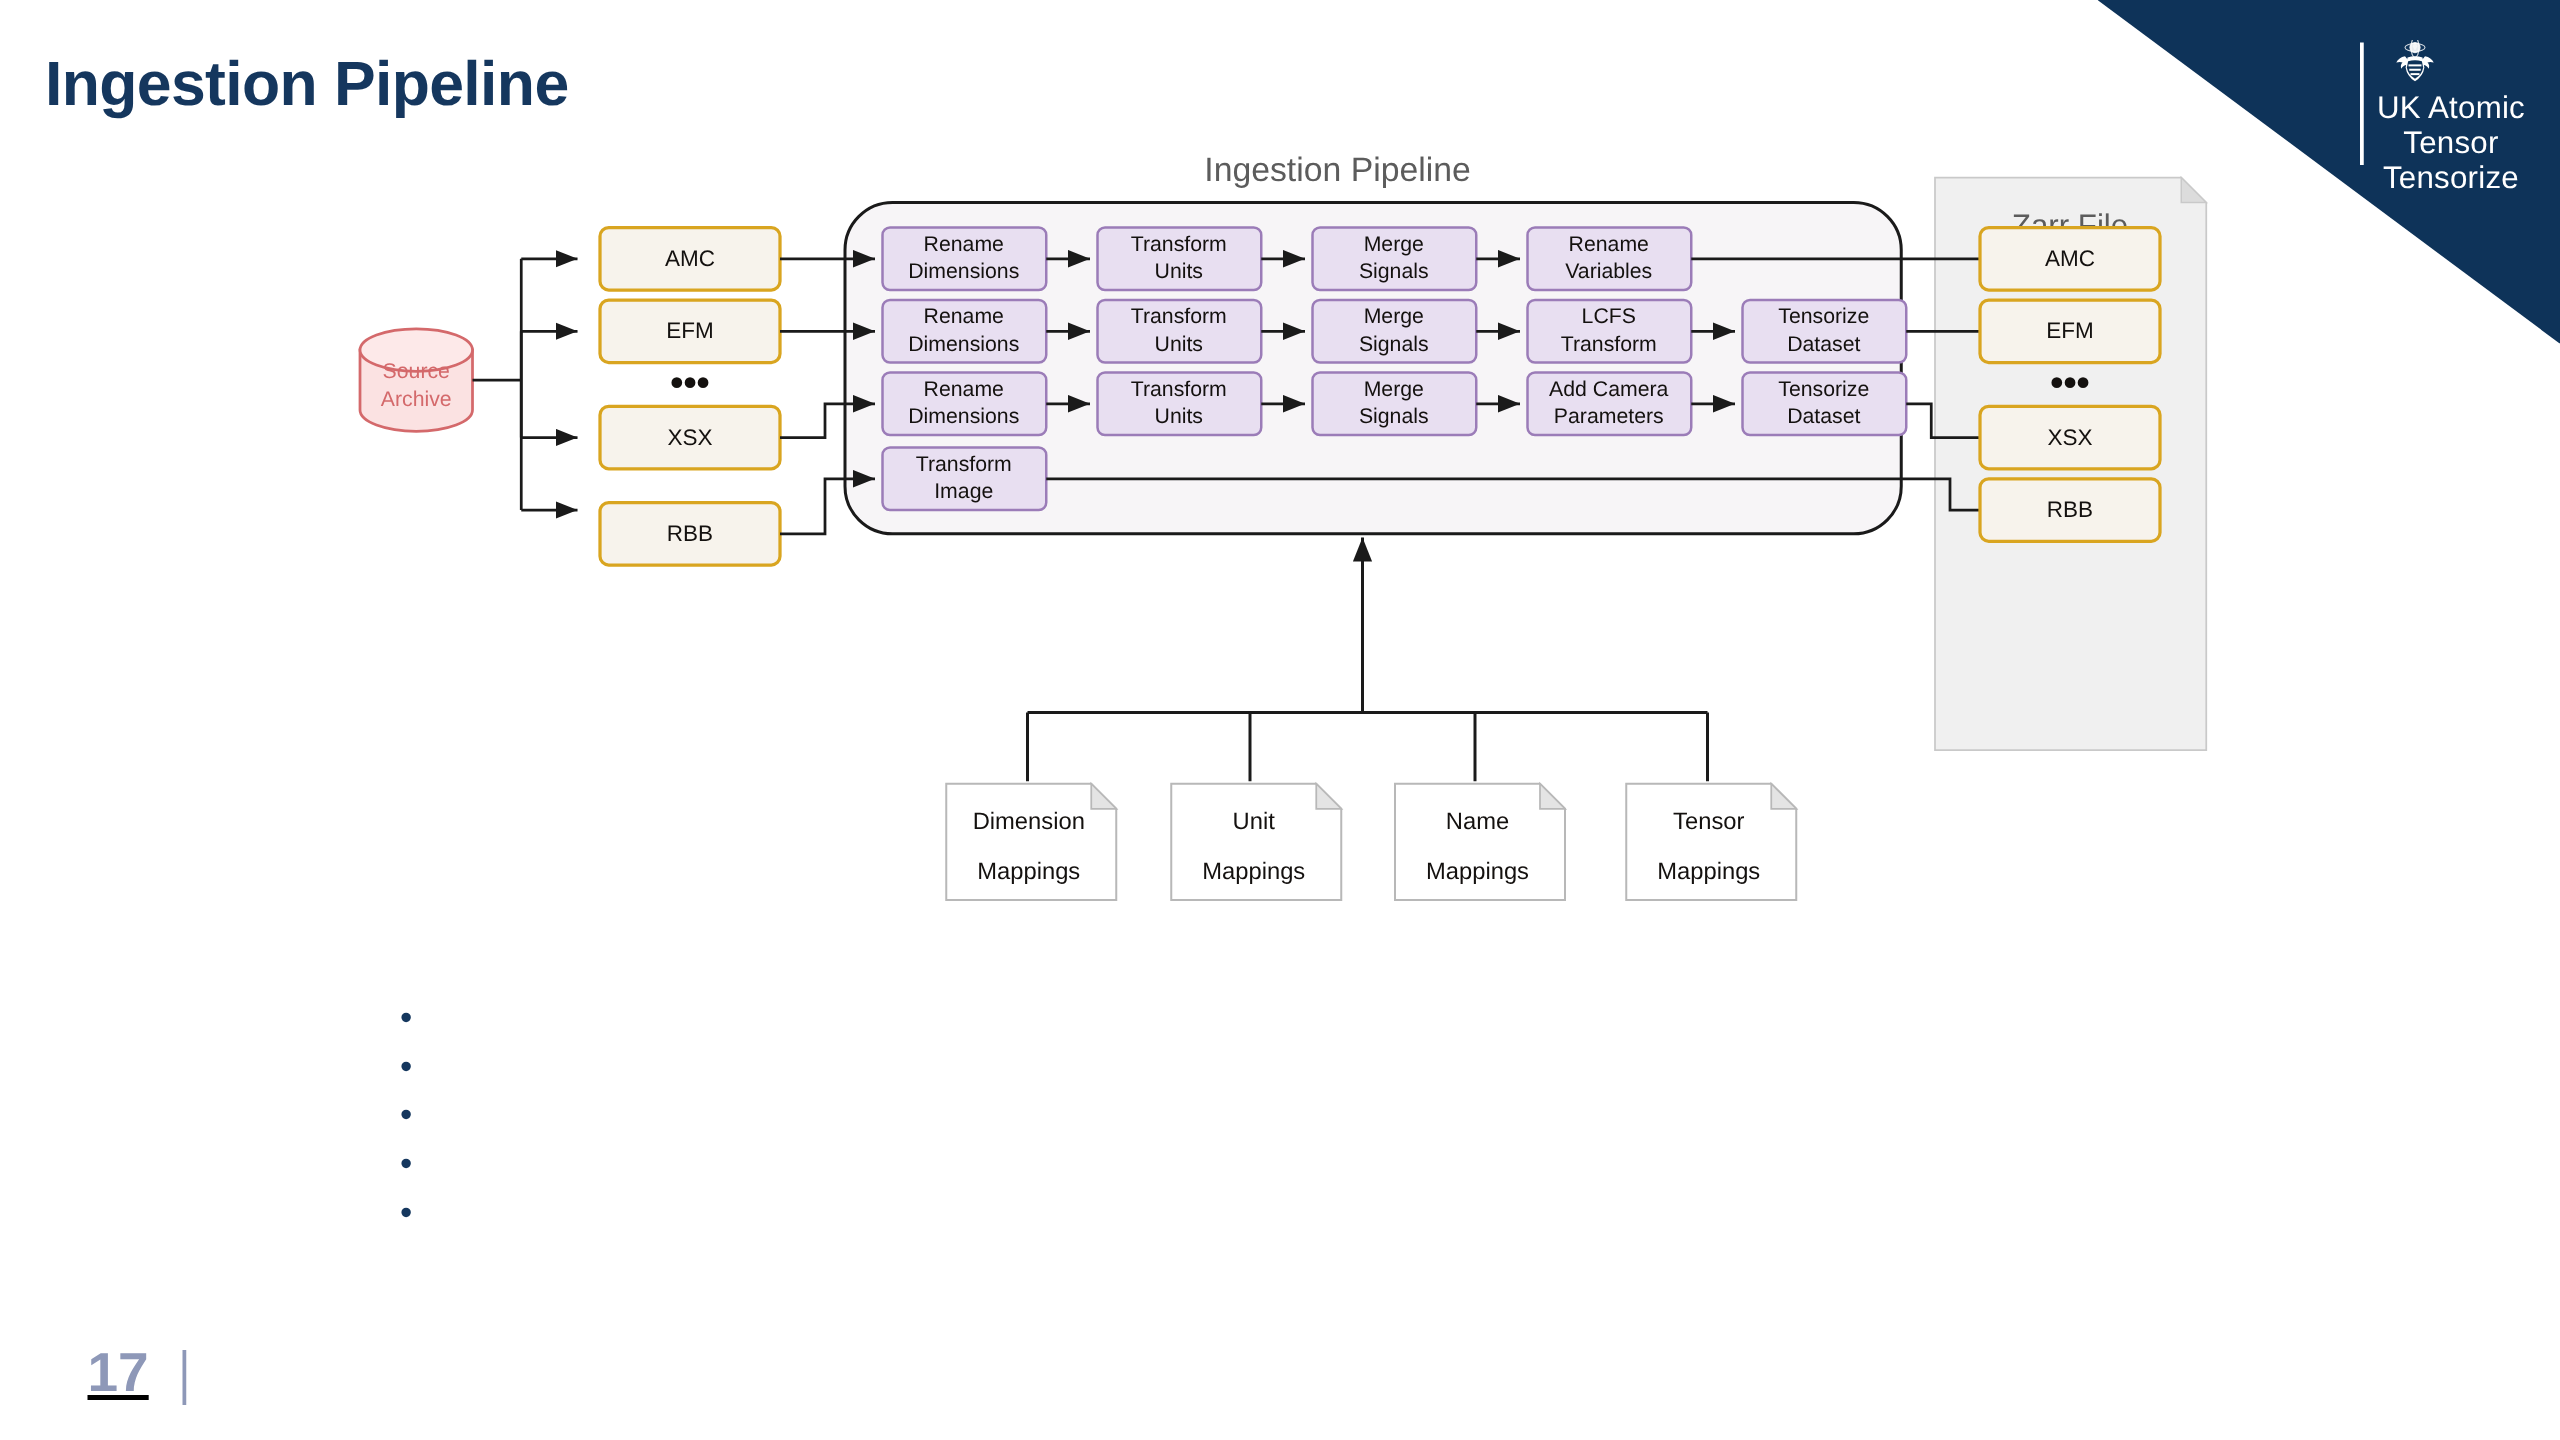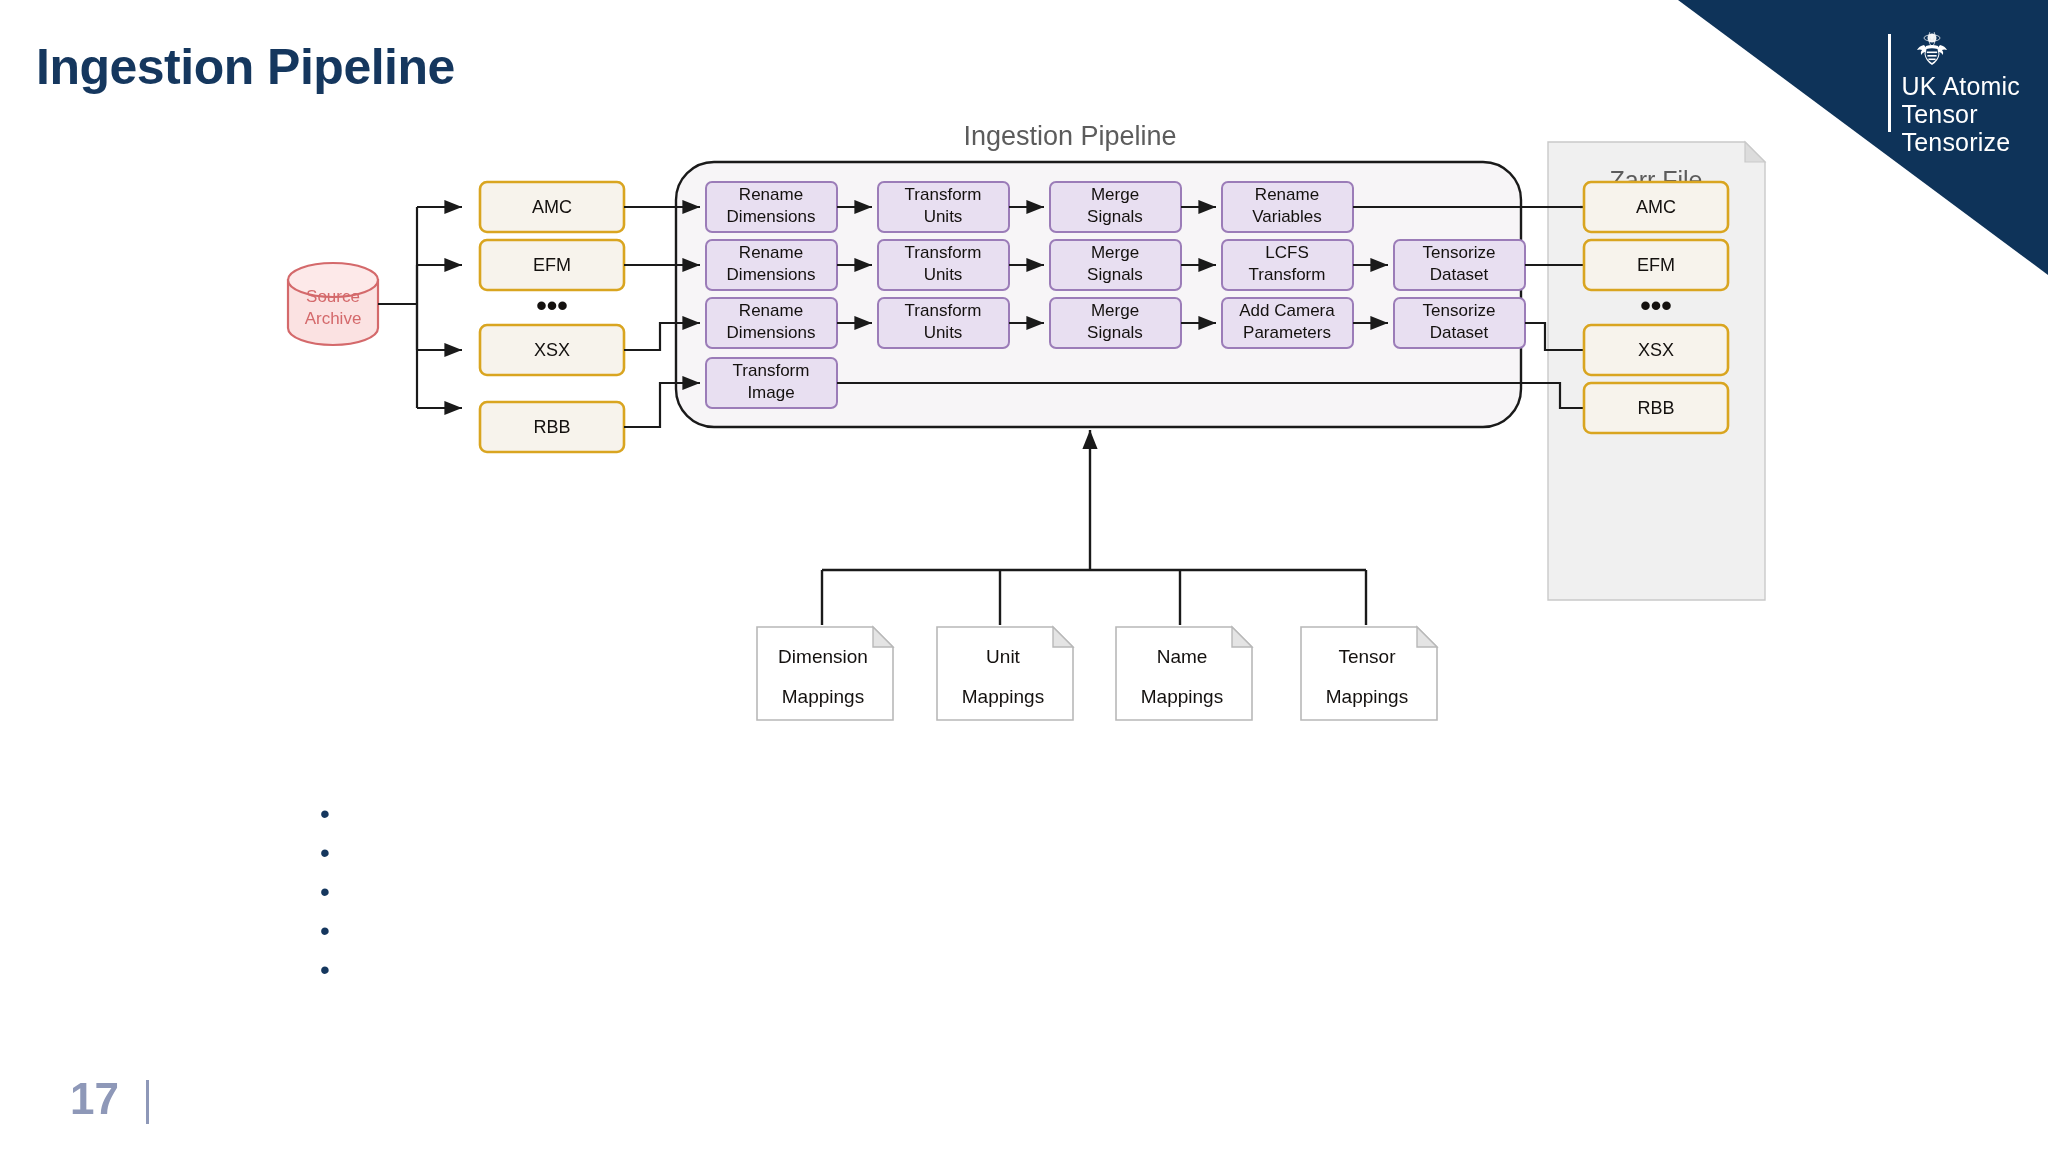--- a/index.html
+++ b/index.html
@@ -26,20 +26,21 @@
     clip-path: polygon(100% 0, 100% 100%, 0 0);
   }
   #brand-lockup {
     position: absolute;
     top: 32px;
     right: 28px;
     display: flex;
     align-items: flex-start;
     gap: 11px;
     z-index: 5;
+    text-align: center;
   }
   #brand-rule {
     width: 3px;
     height: 98px;
     background: #ffffff;
     flex: none;
     margin-top: 2px;
   }
   #brand-text-block {
     display: flex;
@@ -104,20 +105,21 @@
   }
 
   
   #page-footer {
     position: absolute;
     left: 70px;
     bottom: 28px;
     display: flex;
     align-items: flex-end;
     gap: 27px;
+    text-decoration: underline;
   }
   #page-number {
     color: #8e98b8;
     font-size: 44px;
     font-weight: bold;
   }
   #page-rule {
     width: 3px;
     height: 44px;
     background: #8e98b8;

